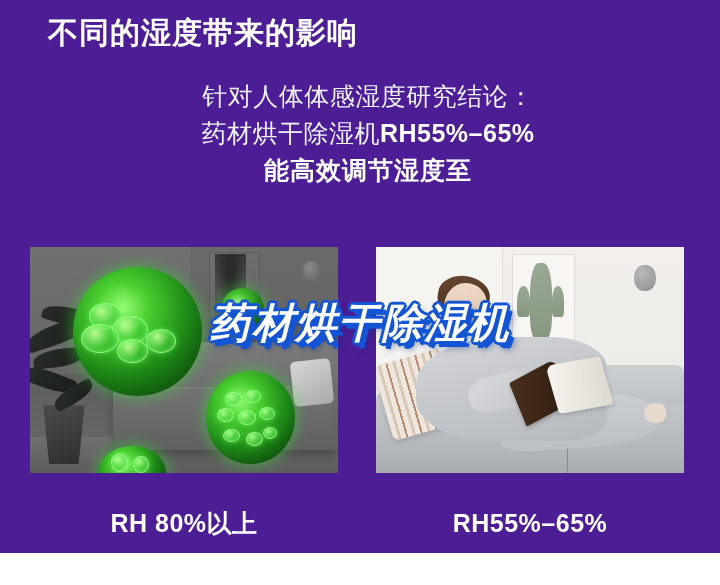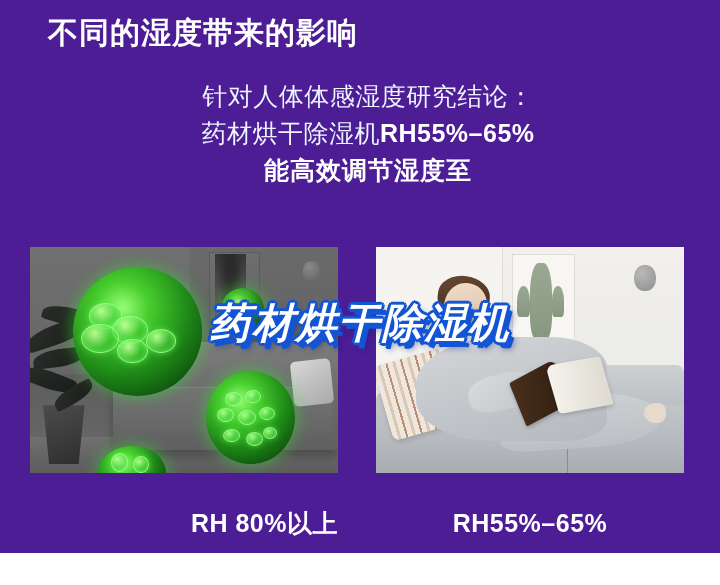--- a/index.html
+++ b/index.html
@@ -278,21 +278,21 @@
   }
 
   
   .caption {
     position: absolute;
     top: 508px;
     width: 308px;
     text-align: center;
     white-space: nowrap;
   }
-  .caption-left  { left: 30px; text-align: right; }
+  .caption-left  { left: 30px; }
   .caption-right { left: 376px; }
   .caption .big {
     display: block;
     color: #ffffff;
     font-size: 25px;
     font-weight: bold;
     letter-spacing: 0.5px;
     line-height: 30px;
   }
   .caption .small {

